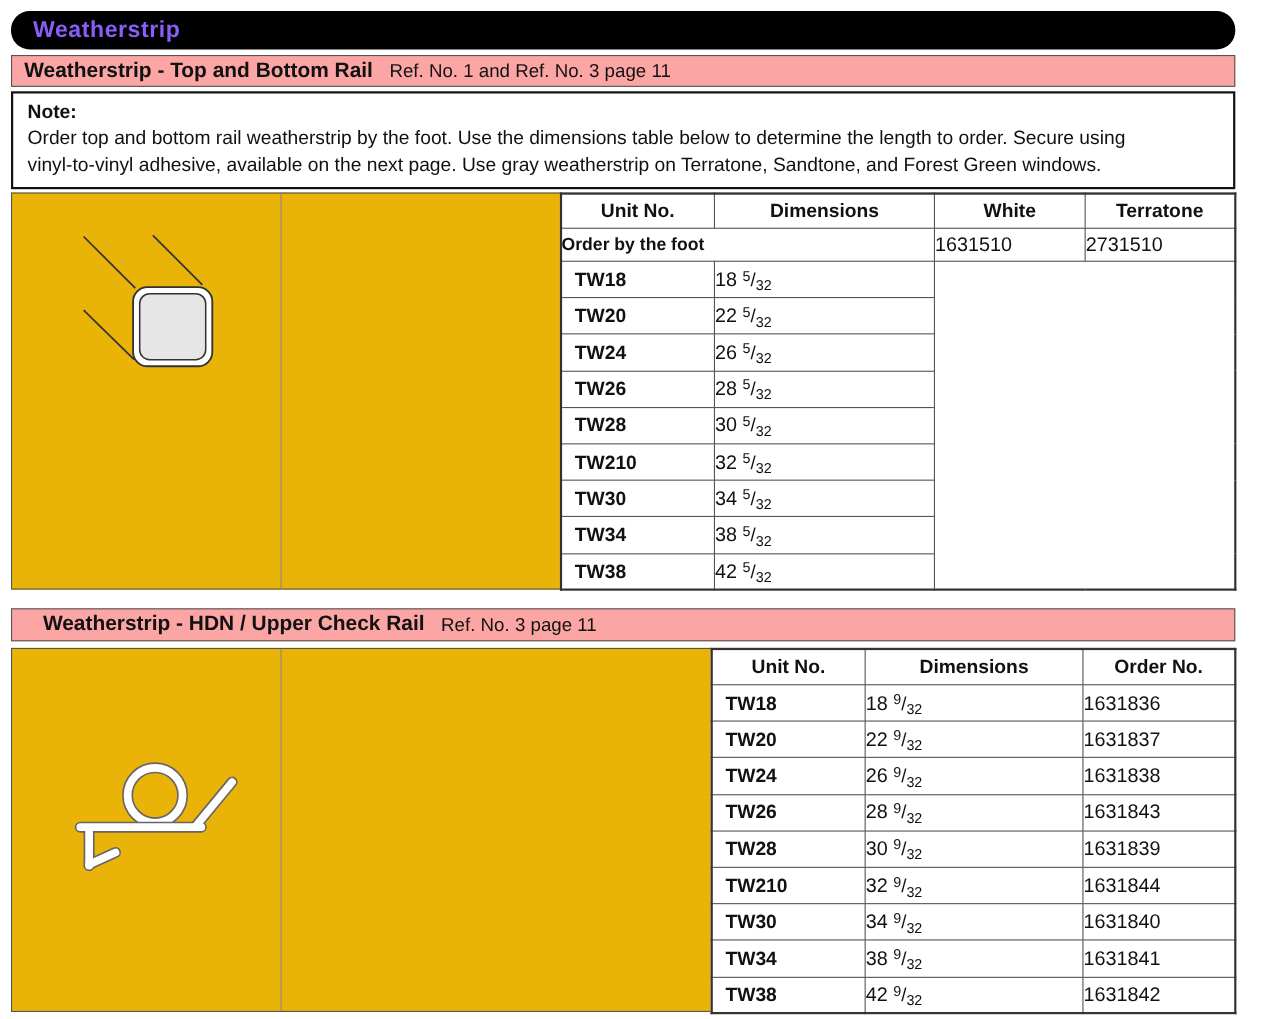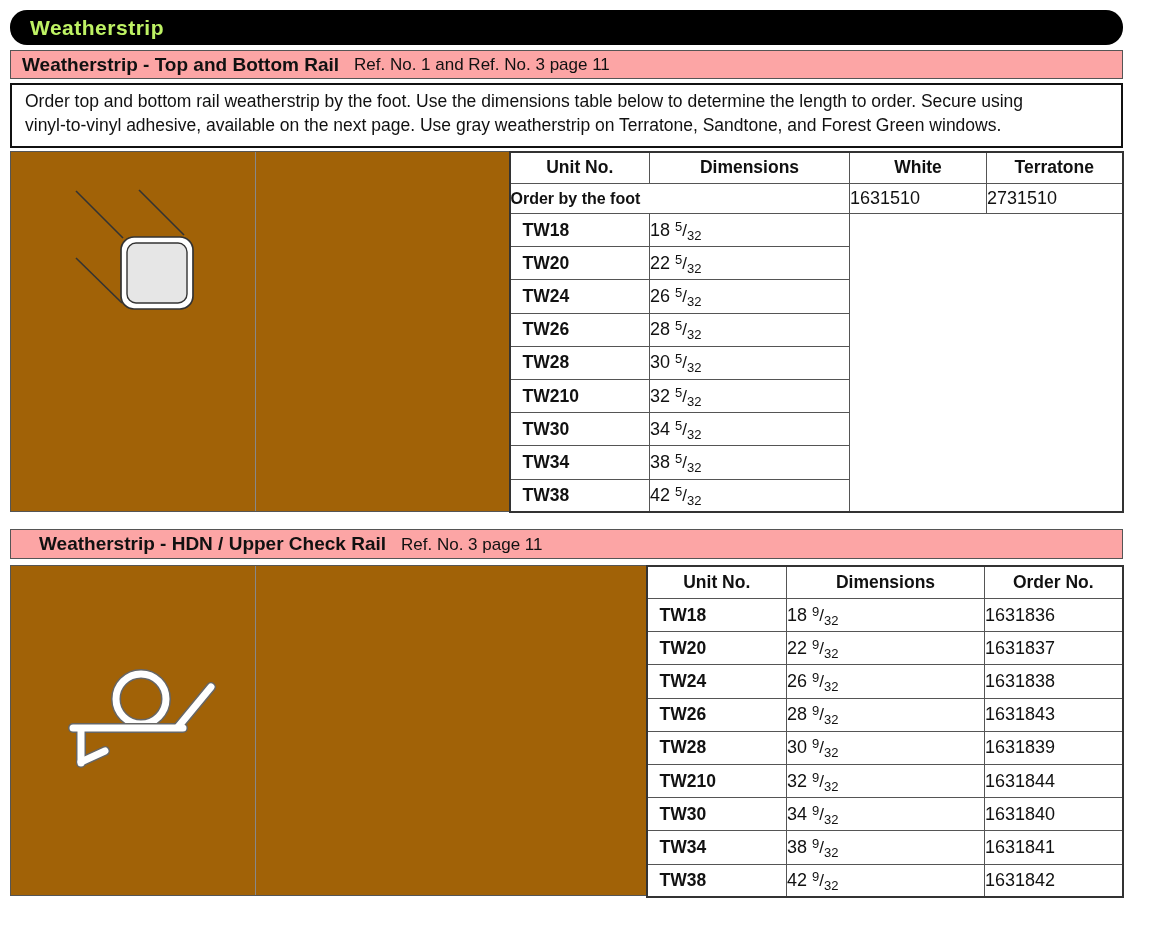--- a/index.html
+++ b/index.html
@@ -4,39 +4,39 @@
 <style>
   html,body{margin:0;padding:0;}
   body{
     width:1149px;height:926px;background:#fff;position:relative;
     font-family:"Liberation Sans","DejaVu Sans",sans-serif;color:#111;
     -webkit-font-smoothing:antialiased;
   }
   .page{position:absolute;left:10px;top:10px;width:1113px;}
 
   .title-bar{
-    height:35px;background:#000;color:#bef264;display:flex;align-items:center;
+    height:35px;background:#000;color:#8b5cf6;display:flex;align-items:center;
     padding-left:20px;box-sizing:border-box;font-size:21px;font-weight:bold;
     letter-spacing:.5px;margin-bottom:5px;border-radius:17px;
   }
   .section-bar{
     height:29px;background:#fca5a5;border:1px solid #555;box-sizing:border-box;
     display:flex;align-items:center;padding-left:11px;gap:15px;margin-bottom:4px;
   }
   .sec-title{font-weight:bold;font-size:19px;white-space:nowrap;}
   .sec-ref{font-size:17px;white-space:nowrap;padding-top:1px;}
 
   .note-box{
     border:2px solid #111;box-sizing:border-box;margin-bottom:3px;
     padding:4px 13px 9px 13px;font-size:17.5px;line-height:24px;
   }
   .note-label{font-weight:bold;}
 
   .content-box{
-    position:relative;border:1.5px solid #555;box-sizing:border-box;background:#a16207;
+    position:relative;border:1.5px solid #555;box-sizing:border-box;background:#eab308;
   }
   .box1{height:361px;margin-bottom:17px;}
   .box2{height:331px;}
   .cell-divider{position:absolute;left:244px;top:0;bottom:0;width:1px;background:#888;}
 
   .drawing{position:absolute;left:0;top:0;}
 
   table.data-table{
     position:absolute;top:-1.5px;right:-1.5px;border-collapse:collapse;
     border:2px solid #333;background:#fff;
@@ -62,20 +62,21 @@
   <div class="title-bar">
     <span>Weatherstrip</span>
   </div>
 
   <div class="section-bar">
     <span class="sec-title">Weatherstrip - Top and Bottom Rail</span>
     <span class="sec-ref">Ref. No. 1 and Ref. No. 3 page 11</span>
   </div>
 
   <div class="note-box">
+    <div class="note-label">Note:</div>
     <div class="note-line">Order top and bottom rail weatherstrip by the foot. Use the dimensions table below to determine the length to order. Secure using</div>
     <div class="note-line">vinyl-to-vinyl adhesive, available on the next page. Use gray weatherstrip on Terratone, Sandtone, and Forest Green windows.</div>
   </div>
 
   <div class="content-box box1">
     <div class="cell-divider"></div>
 
     <svg class="drawing" width="244" height="358" viewBox="0 0 244 358">
       <g stroke="#333" stroke-width="1.6" fill="none">
         <line x1="65" y1="39" x2="112" y2="86"></line>

